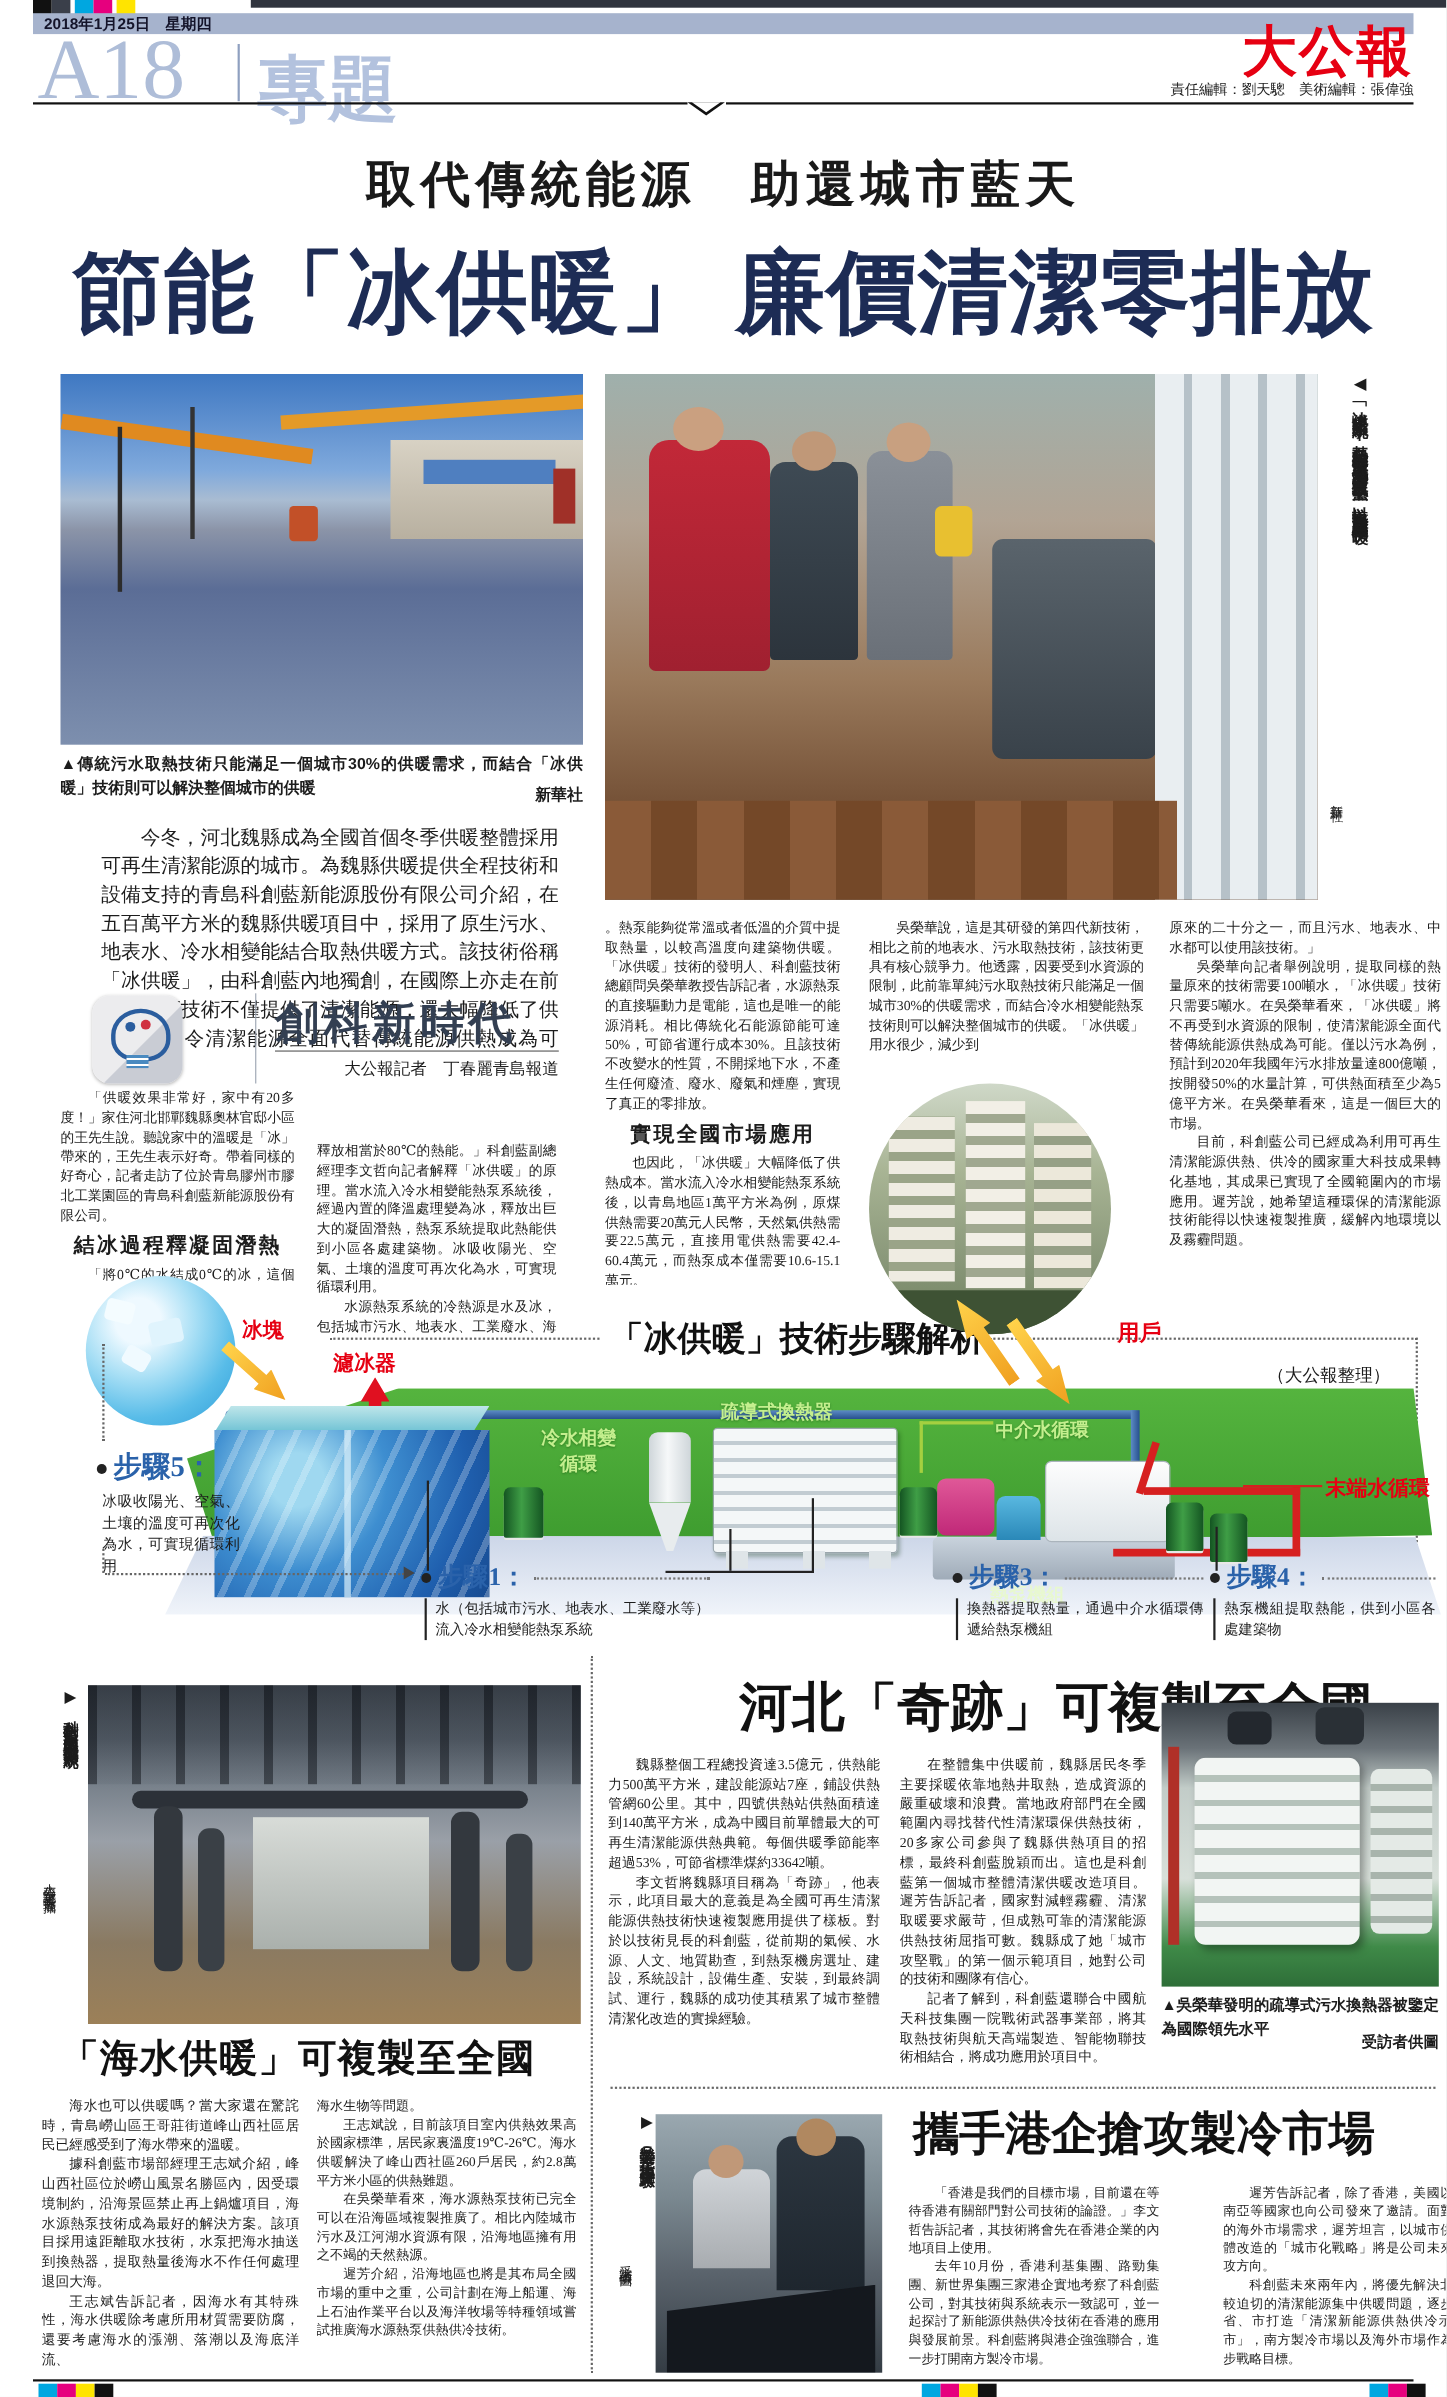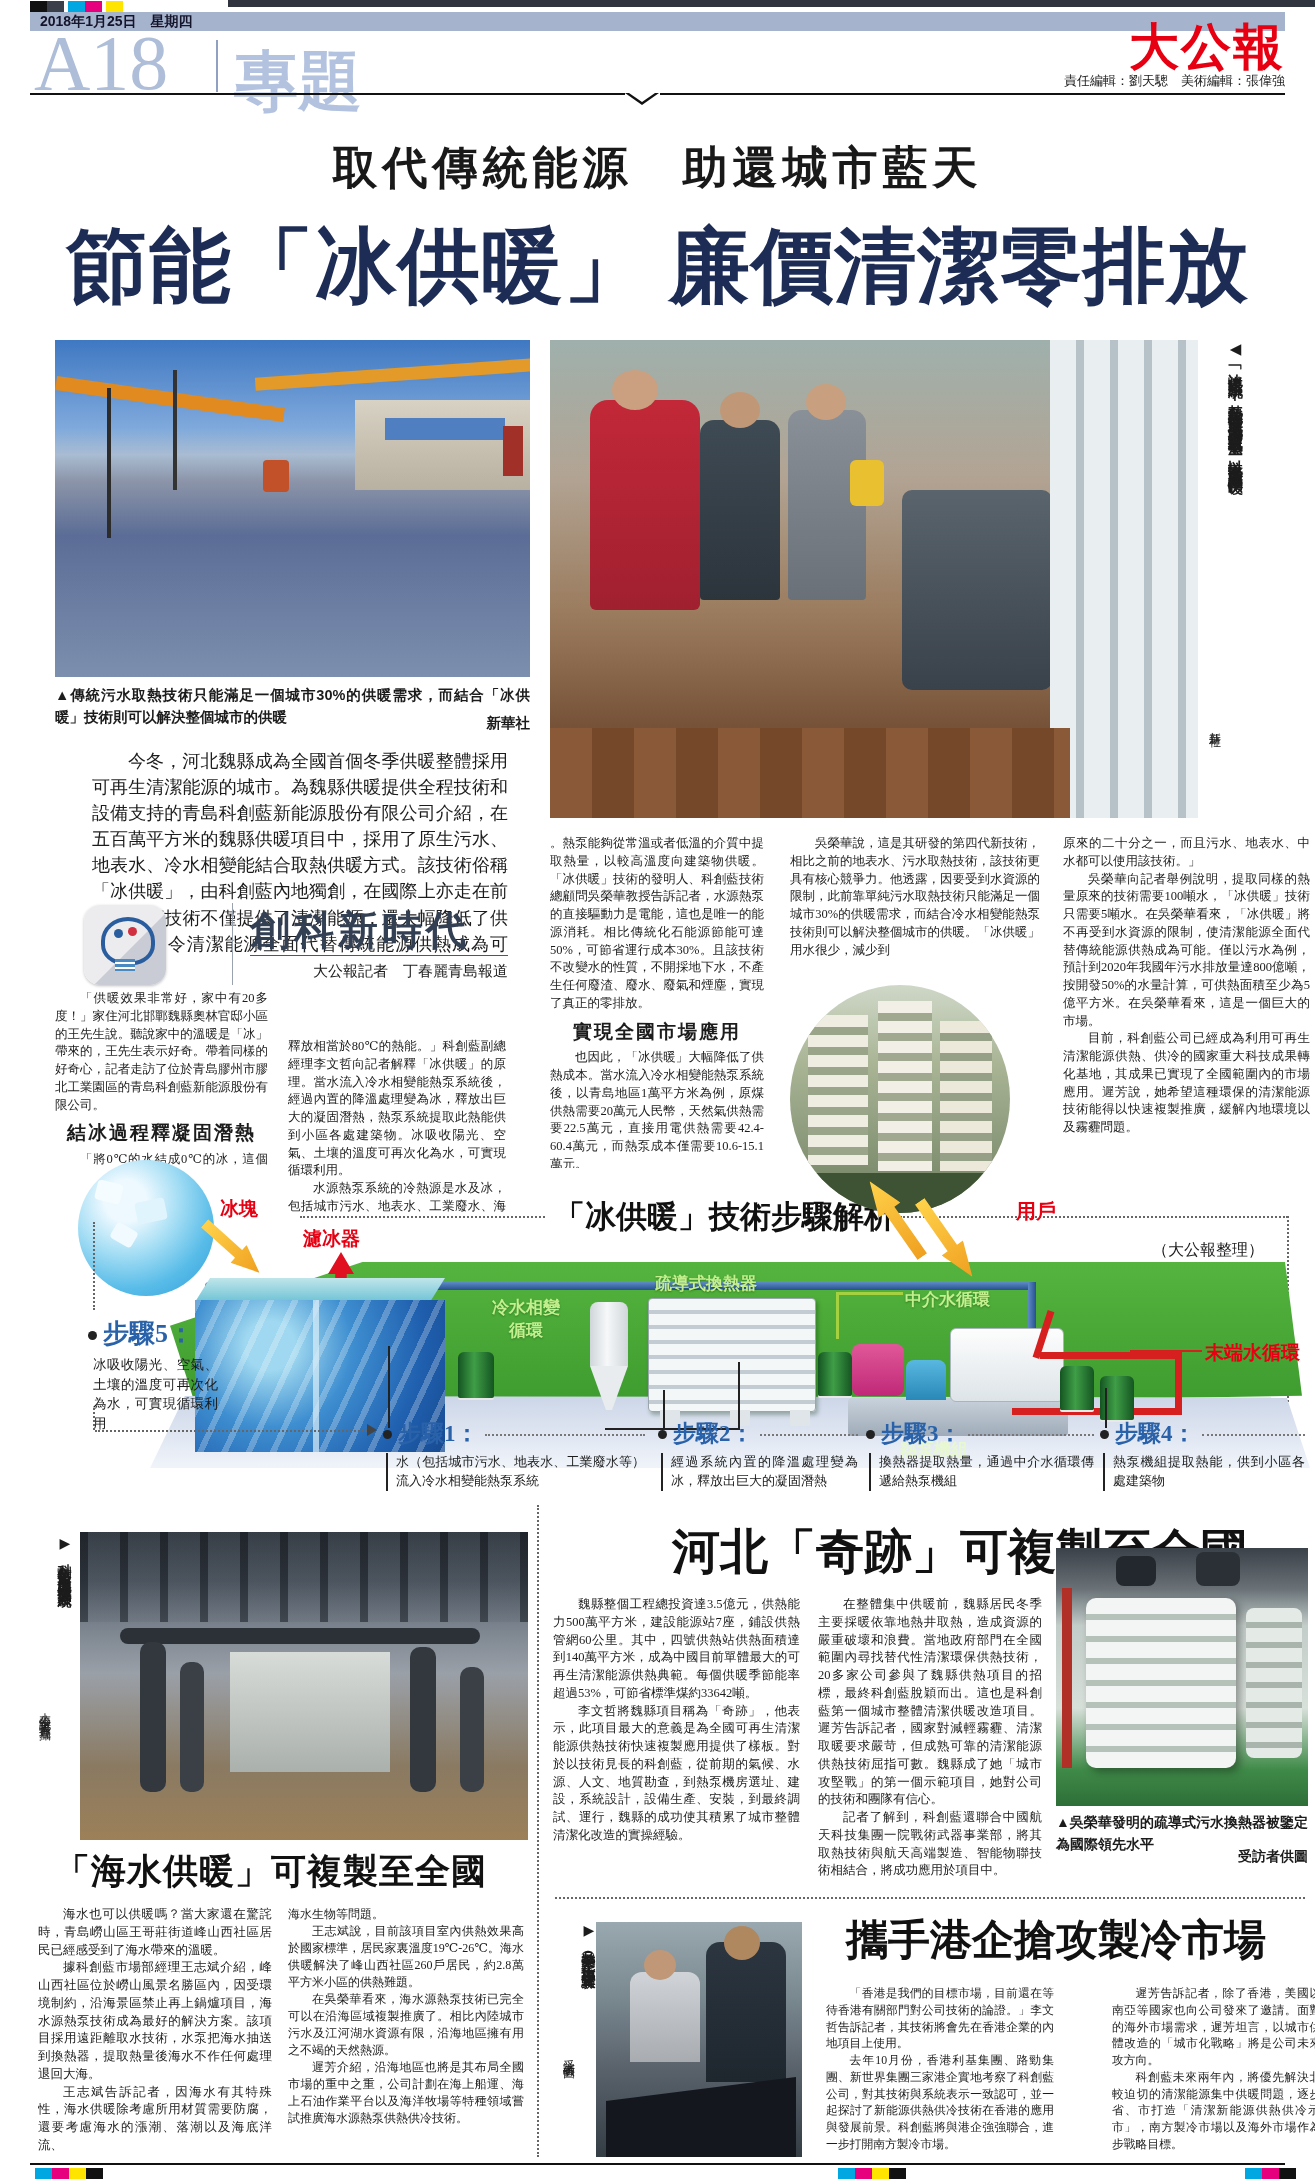--- a/index.html
+++ b/index.html
@@ -224,28 +224,20 @@
   <div class="abs" style="left:1105px;top:1388px;width:2px;height:40px;background:#222;"></div>
 
   <div class="step" style="left:383px;top:1418px;width:262px;">
     <div class="step-head">
       <span class="step-dot"></span>
       <span class="step-label">步驟1：</span>
       <span class="step-dots"></span>
     </div>
     <div class="step-text">水（包括城市污水、地表水、工業廢水等）流入冷水相變能熱泵系統</div>
   </div>
-  <div class="step" style="left:658px;top:1418px;width:200px;">
-    <div class="step-head">
-      <span class="step-dot"></span>
-      <span class="step-label">步驟2：</span>
-      <span class="step-dots"></span>
-    </div>
-    <div class="step-text">經過系統內置的降溫處理變為冰，釋放出巨大的凝固潛熱</div>
-  </div>
   <div class="step" style="left:866px;top:1418px;width:228px;">
     <div class="step-head">
       <span class="step-dot"></span>
       <span class="step-label">步驟3：</span>
       <span class="step-dots"></span>
     </div>
     <div class="step-text">換熱器提取熱量，通過中介水循環傳遞給熱泵機組</div>
   </div>
   <div class="step" style="left:1100px;top:1418px;width:205px;">
     <div class="step-head">
@@ -312,21 +304,21 @@
     <span style="display:block;">▶吳榮華（左一）指導學生實驗</span>
     <span class="credit" style="padding-inline-start:128px;">受訪者供圖</span>
   </div>
   <div class="photo" style="left:596px;top:1922px;width:206px;height:235px;background:linear-gradient(180deg,#9aa8b0 0%,#7a8890 32%,#5a636c 62%,#343c44 100%);">
     <div class="abs" style="left:110px;top:20px;width:80px;height:140px;background:linear-gradient(180deg,#2c3640,#1e262e);border-radius:14px 14px 0 0;"></div>
     <div class="abs" style="left:128px;top:4px;width:36px;height:34px;background:#b08860;border-radius:50%;"></div>
     <div class="abs" style="left:34px;top:50px;width:70px;height:90px;background:linear-gradient(180deg,#d0d4d8,#a8acb0);border-radius:12px 12px 0 0;"></div>
     <div class="abs" style="left:48px;top:28px;width:32px;height:30px;background:#c09878;border-radius:50%;"></div>
     <div class="abs" style="left:10px;bottom:0;width:190px;height:80px;background:#14181e;clip-path:polygon(0 30%,100% 0,100% 100%,0 100%);"></div>
   </div>
-  <div class="abs" style="left:830px;top:1912px;width:452px;text-align:center;font-size:42px;font-weight:800;color:#111;">攜手港企搶攻製冷市場</div>
+  <div class="abs" style="left:830px;top:1912px;width:452px;text-align:left;font-size:42px;font-weight:800;color:#111;">攜手港企搶攻製冷市場</div>
   <div class="abs body-txt" style="left:826px;top:1985px;width:228px;height:174px;font-size:11.8px;">
     <p>「香港是我們的目標市場，目前還在等待香港有關部門對公司技術的論證。」李文哲告訴記者，其技術將會先在香港企業的內地項目上使用。</p>
     <p>去年10月份，香港利基集團、路勁集團、新世界集團三家港企實地考察了科創藍公司，對其技術與系統表示一致認可，並一起探討了新能源供熱供冷技術在香港的應用與發展前景。科創藍將與港企強強聯合，進一步打開南方製冷市場。</p>
   </div>
   <div class="abs body-txt" style="left:1072px;top:1985px;width:234px;height:174px;font-size:11.8px;margin-left:40px;">
     <p>遲芳告訴記者，除了香港，美國以及東南亞等國家也向公司發來了邀請。面對巨大的海外市場需求，遲芳坦言，以城市供暖整體改造的「城市化戰略」將是公司未來的主攻方向。</p>
     <p>科創藍未來兩年內，將優先解決北方比較迫切的清潔能源集中供暖問題，逐步在各省、市打造「清潔新能源供熱供冷示範城市」，南方製冷市場以及海外市場作為第二步戰略目標。</p>
   </div>
 
   <div class="abs hline" style="left:30px;top:2163px;width:1255px;height:2px;"></div>

